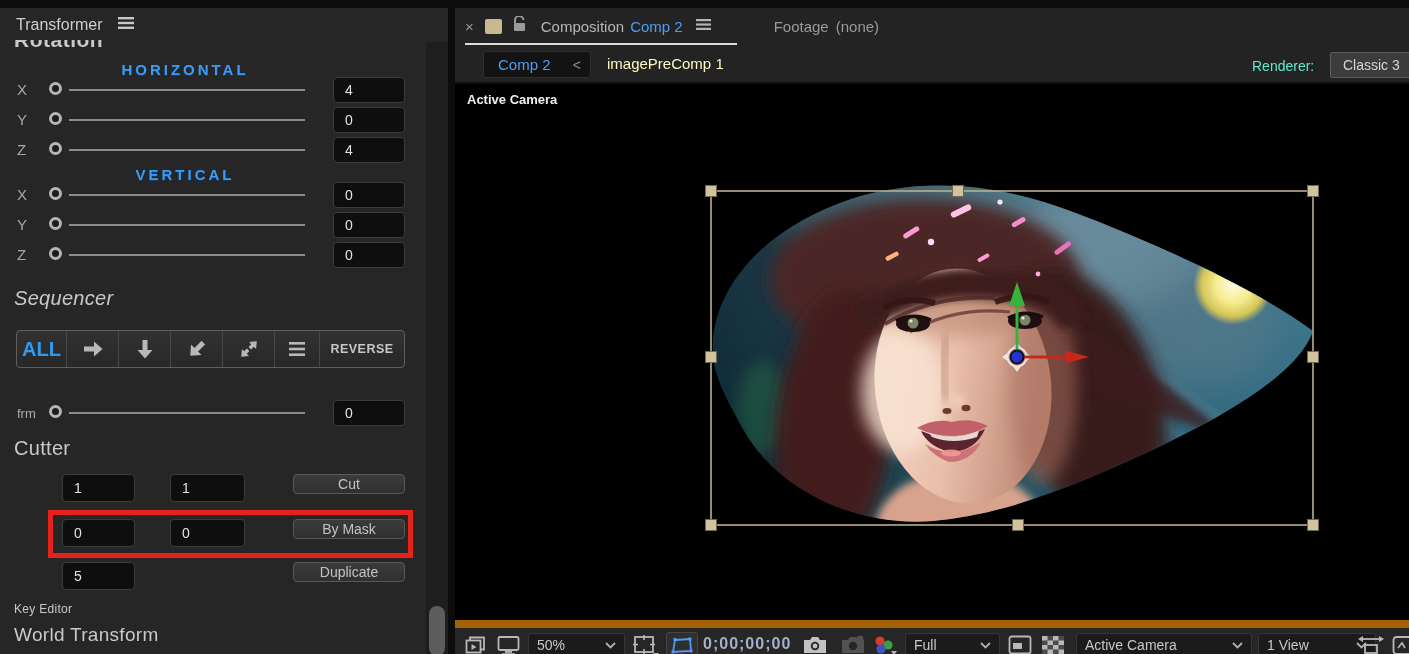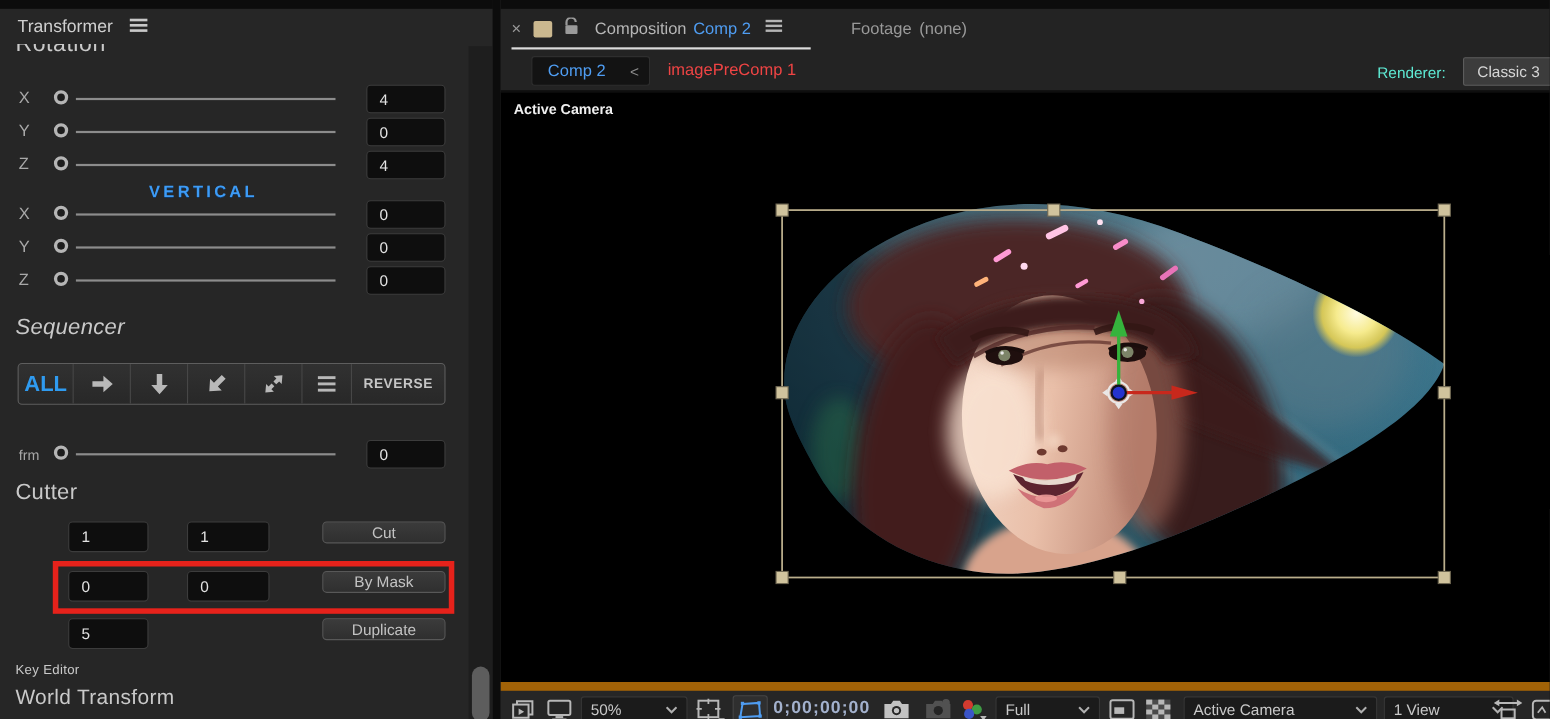--- a/index.html
+++ b/index.html
@@ -7,21 +7,21 @@
   body { font-family:"Liberation Sans", sans-serif; }
   .app { position:relative; width:1409px; height:654px; background:#0c0c0c; overflow:hidden; }
 
   
   .left-panel { position:absolute; left:0; top:0; width:448px; height:654px; background:#262626; }
   .top-strip { position:absolute; left:0; top:0; right:0; height:8px; background:#0c0c0c; }
   .lp-header { position:absolute; left:0; top:8px; right:0; height:34px; display:flex; align-items:center; }
   .lp-title { margin-left:16px; font-size:16px; color:#cfcfcf; }
   .menu-bars { margin-left:14px; display:inline-block; }
   .clipped-heading { position:absolute; left:14px; top:40px; height:13px; overflow:hidden; }
-  .clipped-heading span { display:block; font-size:21px; color:#c9c9c9; margin-top:-12px; letter-spacing:.5px; }
+  .clipped-heading span { display:block; font-size:21px; color:#c9c9c9; margin-top:-12px; letter-spacing:.5px;font-weight:bold; }
   .section-blue { position:absolute; left:30px; width:310px; text-align:center; font-size:15px; font-weight:bold;
                   color:#3d9bf5; letter-spacing:3px; text-shadow:0 1px 0 #123a66; }
   .srow { position:absolute; left:0; width:448px; height:30px; }
   .srow .slabel { position:absolute; left:17px; top:6px; font-size:15px; color:#a8a8a8; }
   .srow .knob { position:absolute; left:49px; top:7px; width:13px; height:13px; border:3px solid #b5b5b5;
                 border-radius:50%; background:#1d1d1d; }
   .srow .track { position:absolute; left:69px; top:14px; width:236px; height:2px; background:#8c8c8c; }
   .vbox { position:absolute; width:72px; height:26px; background:#0e0e0e; border:1px solid #3c3c3c; border-radius:4px;
           color:#e3e3e3; font-size:14px; font-family:"Liberation Sans",sans-serif; padding-left:11px; outline:none; }
   .srow .vbox { left:333px; top:2px; }
@@ -51,21 +51,21 @@
   .tab-name { margin-left:6px; font-size:15px; color:#4f9df2; }
   .tab-menu { margin-left:12px; }
   .footage-group { margin-left:62px; display:flex; gap:7px; }
   .footage-group span { font-size:15px; color:#9a9a9a; }
   .tab-underline { position:absolute; left:10px; top:43px; width:272px; height:2px; background:#dcdcdc; }
   .crumbrow { position:absolute; left:0; top:50px; right:0; height:30px; }
   .crumb-box { position:absolute; left:28px; top:1px; width:108px; height:27px; background:#131313;
                border:1px solid #2e2e2e; border-radius:3px; display:flex; align-items:center; }
   .crumb-box .name { margin-left:14px; font-size:15px; color:#4f9df2; }
   .crumb-box .chev { margin-left:auto; margin-right:9px; color:#8d8d8d; font-size:14px; }
-  .crumb-parent { position:absolute; left:152px; top:5px; font-size:15px; color:#ef4444; }
+  .crumb-parent { position:absolute; left:152px; top:5px; font-size:15px; color:#fef9c3; }
   .renderer-label { position:absolute; left:797px; top:8px; font-size:14px; color:#5eead4; }
   .renderer-btn { position:absolute; left:875px; top:2px; width:95px; height:26px; background:#3c3c3c;
                   border:1px solid #5c5c5c; border-radius:2px; color:#d6d6d6; font-size:14px;
                   display:flex; align-items:center; padding-left:12px; }
   .viewer-sep { position:absolute; left:0; top:82px; right:0; height:2px; background:#0e0e0e; }
   .viewer { position:absolute; left:0; top:84px; width:954px; height:536px; background:#000; }
   .view-label { position:absolute; left:12px; top:8px; font-size:13px; font-weight:bold; color:#f0f0f0;
                 text-shadow:1px 1px 2px #000, 0 0 4px #000; }
   .scene { position:absolute; left:0; top:0; }
 
@@ -95,20 +95,21 @@
               <rect x="1" y="10.6" width="16" height="2.4"></rect>
             </g>
           </svg>
       </span>
     </div>
 
     <div class="clipped-heading">
       <span>Rotation</span>
     </div>
 
+    <div class="section-blue" style="top:61px;">HORIZONTAL</div>
 
     <div class="srow" style="top:75px;">
       <span class="slabel">X</span>
       <span class="knob"></span>
       <span class="track"></span>
       <input class="vbox" readonly="" value="4" style="">
     </div>
     <div class="srow" style="top:105px;">
       <span class="slabel">Y</span>
       <span class="knob"></span>

